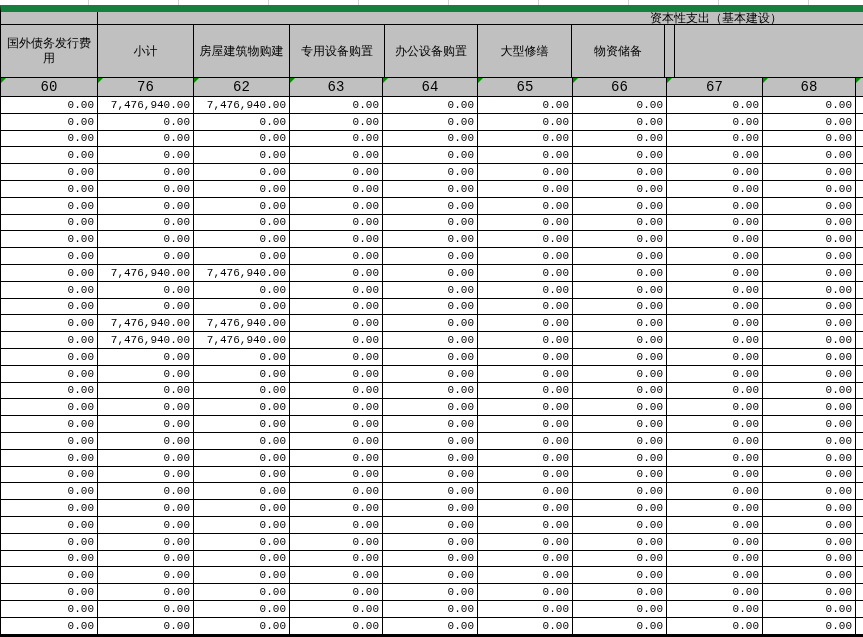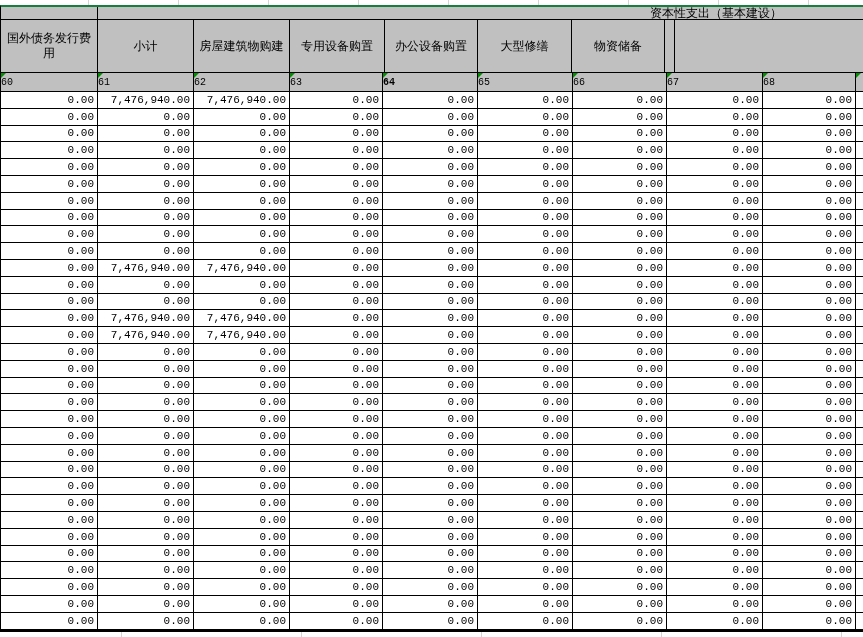--- a/index.html
+++ b/index.html
@@ -11,43 +11,43 @@
   .strip-top{
     height:5px;
     background-image:repeating-linear-gradient(to right, transparent 0, transparent 88px, var(--faint) 88px, var(--faint) 89px, transparent 89px, transparent 90px);
   }
   .strip-bottom{
     height:7px;
     background-image:repeating-linear-gradient(to right, transparent 0, transparent 121px, var(--faint) 121px, var(--faint) 122px, transparent 122px, transparent 180px);
   }
   .table{
     width:863px;box-sizing:border-box;
-    border-left:1px solid #000;border-top:2px solid #15803d;
+    border-left:1px solid #000;border-top:7px solid #15803d;
   }
   .row{display:flex;box-sizing:border-box;}
   .cell{
     box-sizing:border-box;flex:none;border-right:1px solid #000;
     overflow:hidden;position:relative;
   }
   .group-row{height:13px;background:var(--hdr);border-bottom:1px solid #000;}
   .group-row .gfirst{width:97px;height:100%;}
   .group-row .grest{flex:1;border-right:none;height:100%;}
   .group-label{
     position:absolute;left:552px;top:0;white-space:nowrap;
     font-size:12px;line-height:12px;
   }
   .header-row{height:53px;background:var(--hdr);border-bottom:1px solid #000;}
   .hcell{
     display:flex;align-items:center;justify-content:center;text-align:center;
     font-size:12px;line-height:15px;padding:0 2px;background:var(--hdr);height:100%;
   }
   .number-row{height:19px;background:var(--hdr);border-bottom:1px solid #000;}
   .ncell{
-    display:flex;align-items:center;justify-content:flex-start;
-    font-family:"Liberation Mono", monospace;font-size:10px;background:var(--hdr);height:100%;
+    display:flex;align-items:center;justify-content:center;
+    font-family:"Liberation Mono", monospace;font-size:14px;background:var(--hdr);height:100%;
   }
   .tri{
     position:absolute;left:0;top:0;width:0;height:0;
     border-top:5px solid var(--tri);border-right:5px solid transparent;
   }
   .drow{height:16.8px;border-bottom:1px solid #000;background:#fff;}
   .dcell{
     display:flex;align-items:center;justify-content:flex-end;
     font-family:"Liberation Mono", monospace;font-size:11px;
     padding-right:3px;background:#fff;height:100%;white-space:nowrap;
@@ -92,31 +92,31 @@
         </div>
         <div class="cell hcell" style="width: 10px;"></div>
       </div>
     <div class="row number-row" id="number-row">
         <div class="cell ncell" style="width: 97px;">
           <span class="tri"></span>
           <span>60</span>
         </div>
         <div class="cell ncell" style="width: 96px;">
           <span class="tri"></span>
-          <span>61</span>
+          <span>76</span>
         </div>
         <div class="cell ncell" style="width: 96px;">
           <span class="tri"></span>
           <span>62</span>
         </div>
         <div class="cell ncell" style="width: 93px;">
           <span class="tri"></span>
           <span>63</span>
         </div>
-        <div class="cell ncell" style="width: 95px; font-weight: bold;">
+        <div class="cell ncell" style="width: 95px;">
           <span class="tri"></span>
           <span>64</span>
         </div>
         <div class="cell ncell" style="width: 95px; font-family: Liberation Mono, monospace;">
           <span class="tri"></span>
           <span>65</span>
         </div>
         <div class="cell ncell" style="width: 94px;">
           <span class="tri"></span>
           <span>66</span>

